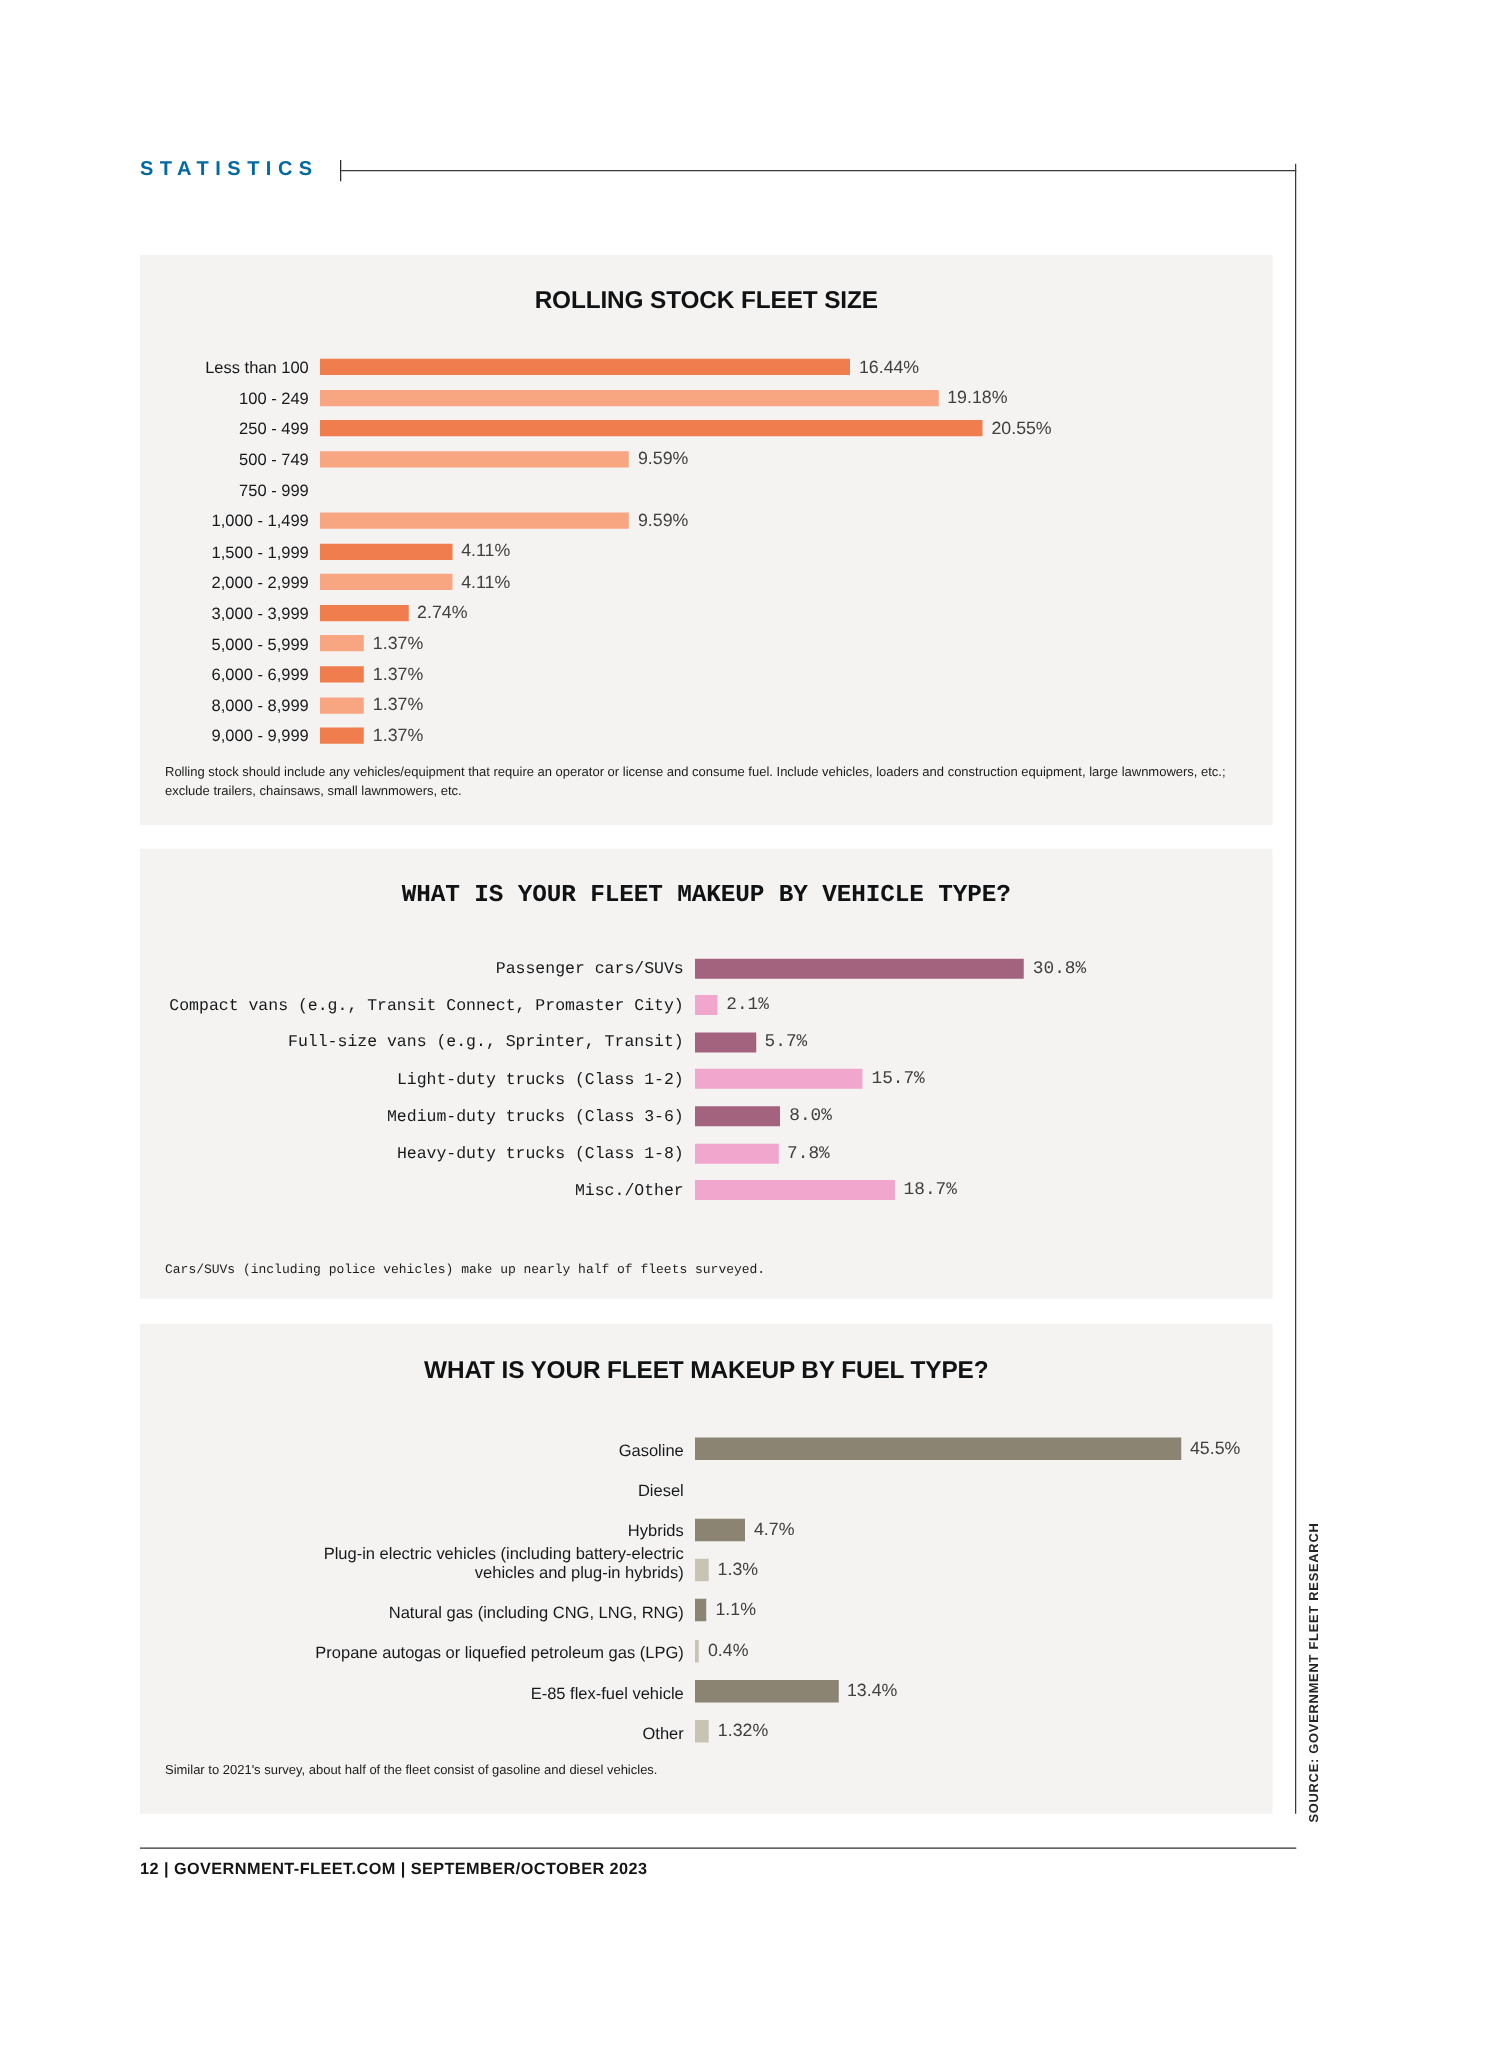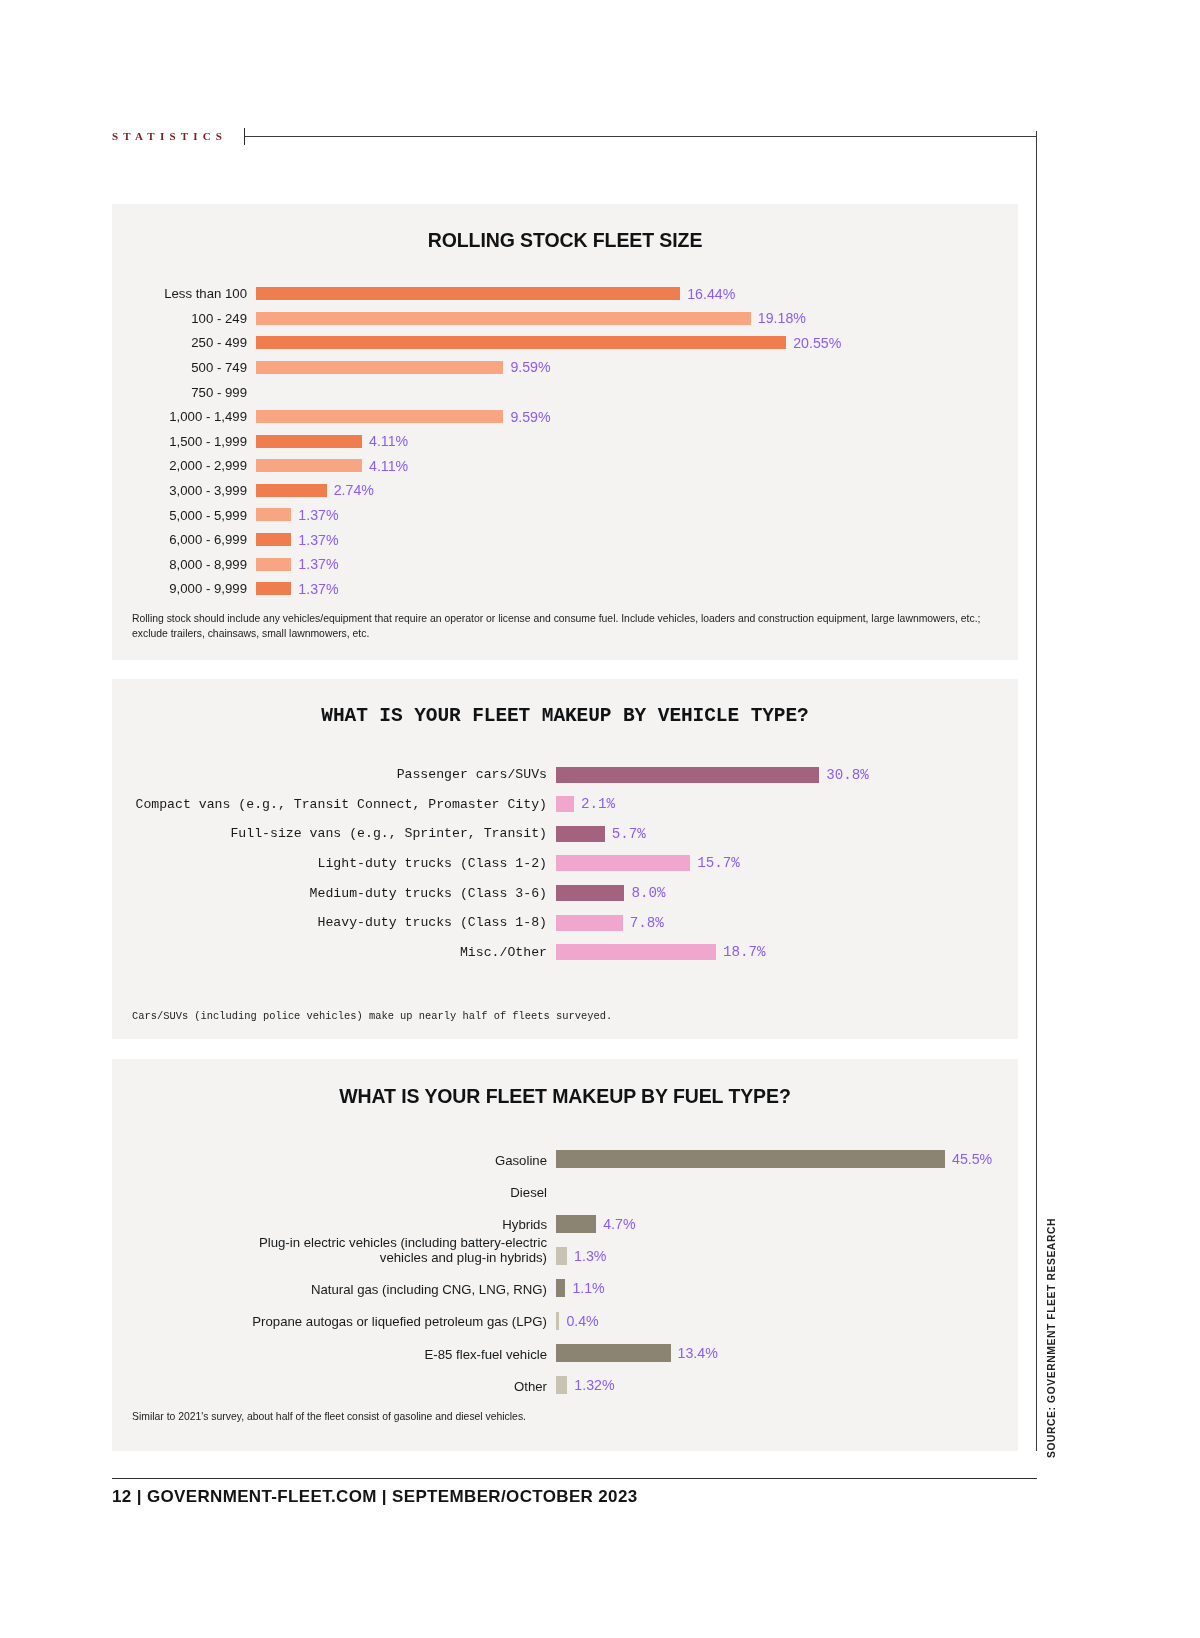--- a/index.html
+++ b/index.html
@@ -11,22 +11,22 @@
   }
   .page { position: relative; width: 1200px; height: 1638px; background: #fff; }
 
   
   .header {
     position: absolute; left: 112px; top: 124px;
     width: 925px; height: 24px;
     display: flex; align-items: center;
   }
   .kicker {
-    font-size: 11px; font-weight: 700; letter-spacing: 5.2px;
-    color: #7f1d1d; white-space: nowrap; font-family: Liberation Serif, serif;
+    font-size: 16px; font-weight: 700; letter-spacing: 5.2px;
+    color: #0369a1; white-space: nowrap;
   }
   .header-tick { width: 1px; height: 17px; background: #2b2b2b; margin-left: 17px; }
   .header-rule { flex: 1; height: 1px; background: #3a3a3a; }
 
   
   .right-frame {
     position: absolute; left: 1036px; top: 131px;
     width: 1px; height: 1320px; background: #3a3a3a;
   }
   .source-vert {
@@ -68,21 +68,21 @@
     width: 100%;
   }
   .row-label {
     text-align: right; font-size: 13.2px; color: #17191b;
     line-height: 14.4px; white-space: pre-line;
     flex: 0 0 auto;
   }
   .bar-wrap { flex: 1 1 auto; display: flex; align-items: center; min-width: 0; }
   .bar { height: 13px; flex: 0 0 auto; }
   .bar-value {
-    font-size: 14.2px; color: #8b5cf6; white-space: nowrap;
+    font-size: 14.2px; color: #404040; white-space: nowrap;
     margin-left: 7px; font-weight: 400;
   }
 
   
   #chart-1 { margin-top: 25px; padding-left: 20px; }
   #chart-1 .row { height: 24.6px; }
   #chart-1 .row-label { width: 124px; padding-right: 9px; font-size: 13.2px; }
   #chart-1 .bar { height: 13px; }
 
   
@@ -96,21 +96,21 @@
   #chart-3 .row { height: 32.3px; }
   #chart-3 .row-label { width: 434px; padding-right: 9px; }
   #chart-3 .bar { height: 18px; }
 
   
   .footer {
     position: absolute; left: 112px; top: 1487px;
     width: 925px; display: flex; align-items: center;
   }
   .footer-rule { position: absolute; left: 112px; top: 1478px; width: 925px; height: 1px; background: #2f2f2f; }
-  .footer-text { font-size: 17px; font-weight: 700; color: #141414; letter-spacing: 0.35px; }
+  .footer-text { font-size: 13px; font-weight: 700; color: #141414; letter-spacing: 0.35px; }
   .footer-text .pg { font-weight: 700; }
   .footer-sep { color: #141414; }
 </style>
 </head>
 <body>
 
 <div class="page">
 
   <div class="header">
     <span class="kicker">STATISTICS</span>

